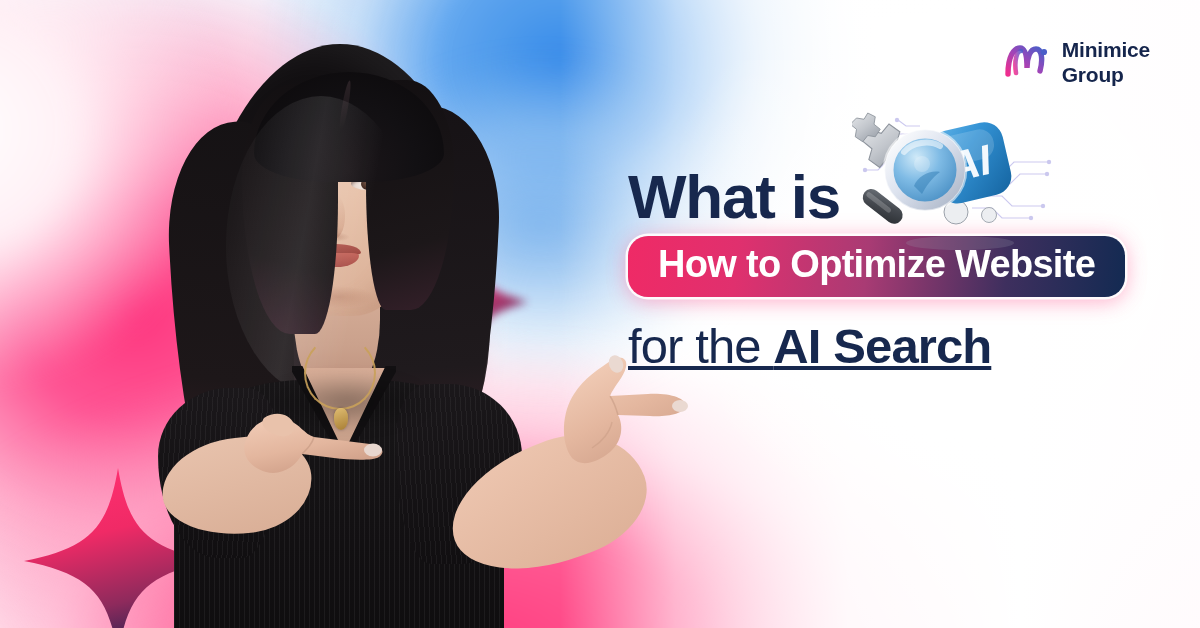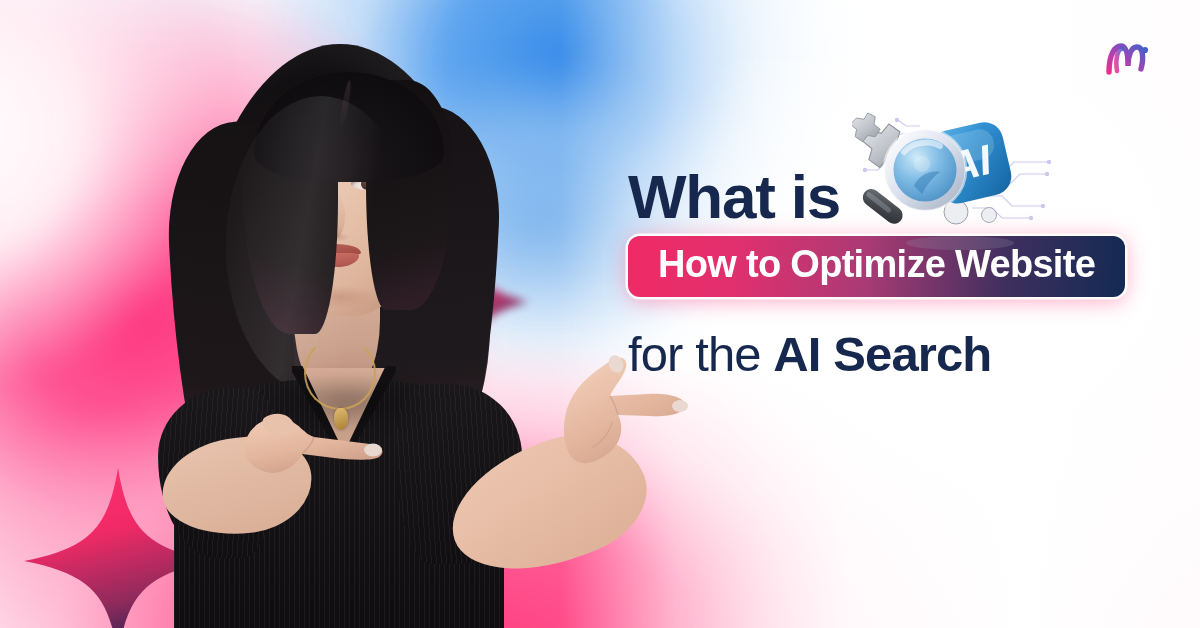--- a/index.html
+++ b/index.html
@@ -364,38 +364,39 @@
     background-clip:text;
     color:transparent;
     -webkit-text-fill-color:transparent;
     white-space:nowrap;
   }
 
   .pill{
     margin-top:4px;
     display:inline-block;
     padding:9px 30px 12px 30px;
-    border-radius:12px;
+    border-radius:20px;
     background:linear-gradient(96deg,#ef2a66 0%, #e0306e 22%, #a93b74 48%, #3e2f5e 76%, #132a52 100%);
     box-shadow:0 0 0 2.5px rgba(255,255,255,0.9), 0 6px 20px rgba(255,110,160,0.35), 0 0 22px rgba(255,80,140,0.25);
     color:#ffffff;
     font-size:38px;
     font-weight:bold;
     letter-spacing:-0.7px;
     line-height:1.05;
     white-space:nowrap;
   }
 
   .line-search{
-    margin-top:32px;
+    margin-top:24px;
     font-size:49px;
     line-height:1.05;
     color:#17284e;
     letter-spacing:-0.9px;
     white-space:nowrap;
+    text-decoration:underline;
   }
   .line-search .light{ font-weight:300; }
   .line-search .bold{ font-weight:bold; }
 
   
   #ai-illo{
     position:absolute;
     left:852px; top:112px;
     width:206px; height:142px;
   }
@@ -530,20 +531,24 @@
           <linearGradient id="lg" x1="0" y1="1" x2="1" y2="0">
             <stop offset="0%" stop-color="#ef2d8e"></stop>
             <stop offset="50%" stop-color="#9f45b8"></stop>
             <stop offset="100%" stop-color="#4a5ec8"></stop>
           </linearGradient>
         </defs>
         <path d="M5 34 C5 16 11 8 17 8 C23 8 24 18 24 28 C24 18 27 9 33 9 C39 9 40 20 37 31" fill="none" stroke="url(#lg)" stroke-width="5.4" stroke-linecap="round"></path>
         <path d="M13 33 C11 20 14 11 18 11" fill="none" stroke="url(#lg)" stroke-width="4.6" stroke-linecap="round" opacity="0.85"></path>
         <circle cx="41" cy="12" r="3.1" fill="#4a5ec8"></circle>
       </svg>
+    </span>
+    <span class="wordmark">
+      <span>Minimice</span><br>
+      <span>Group</span>
     </span>
   </div>
 
   <div id="headline">
     <div class="line-what">What is</div>
     <div class="pill">How to Optimize Website</div>
     <div class="line-search">
       <span class="light">for the </span><span class="bold">AI Search</span>
     </div>
   </div>

